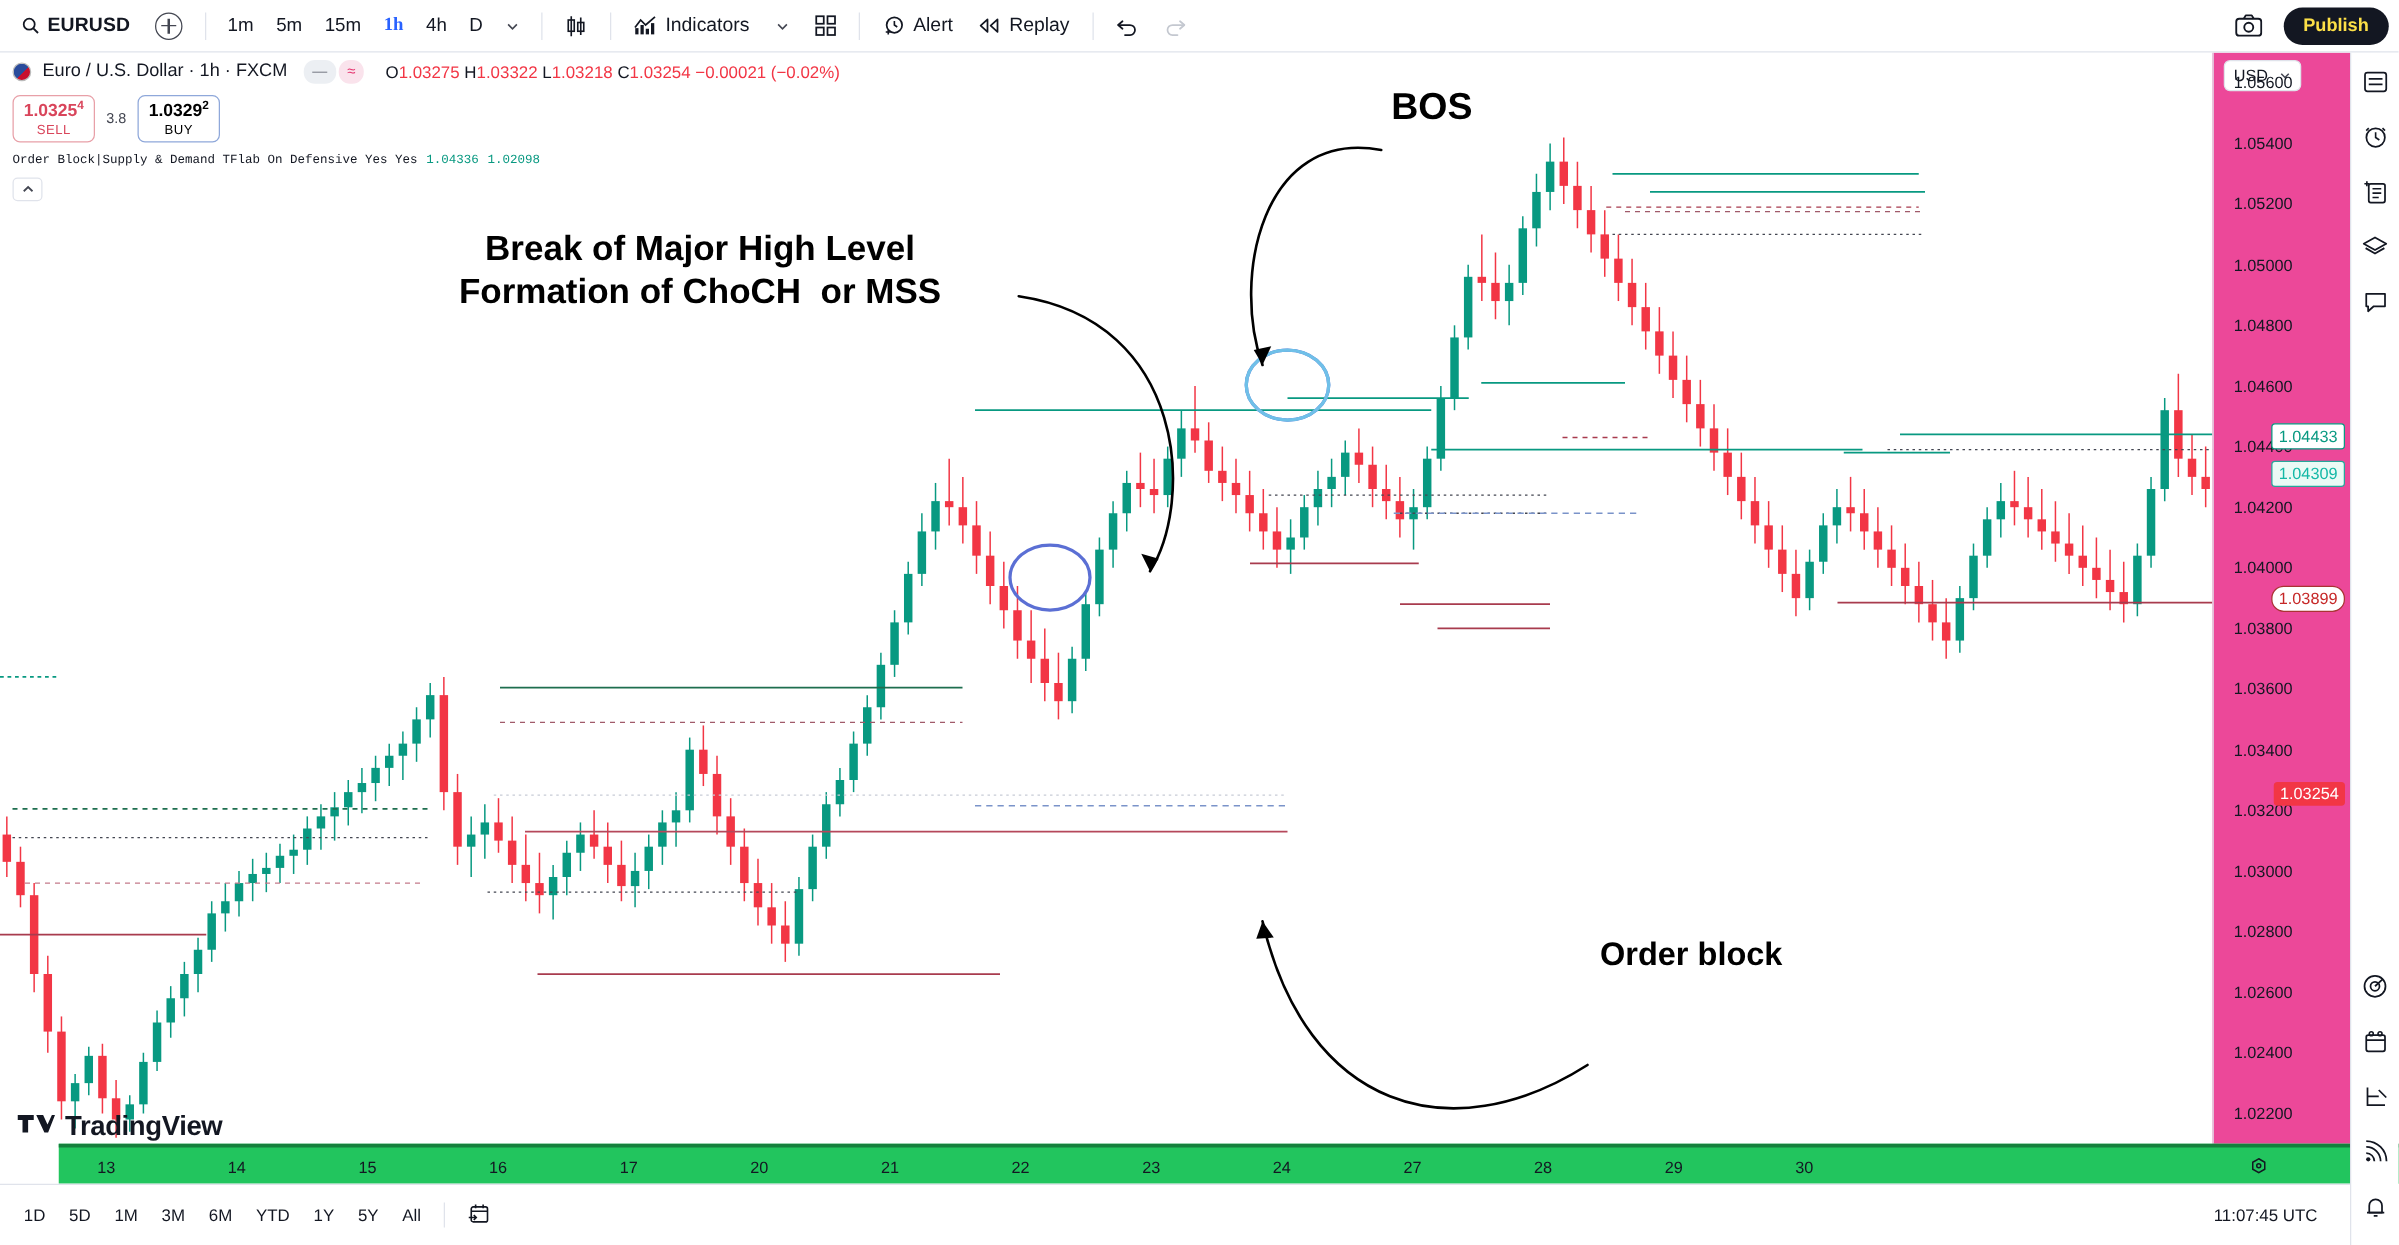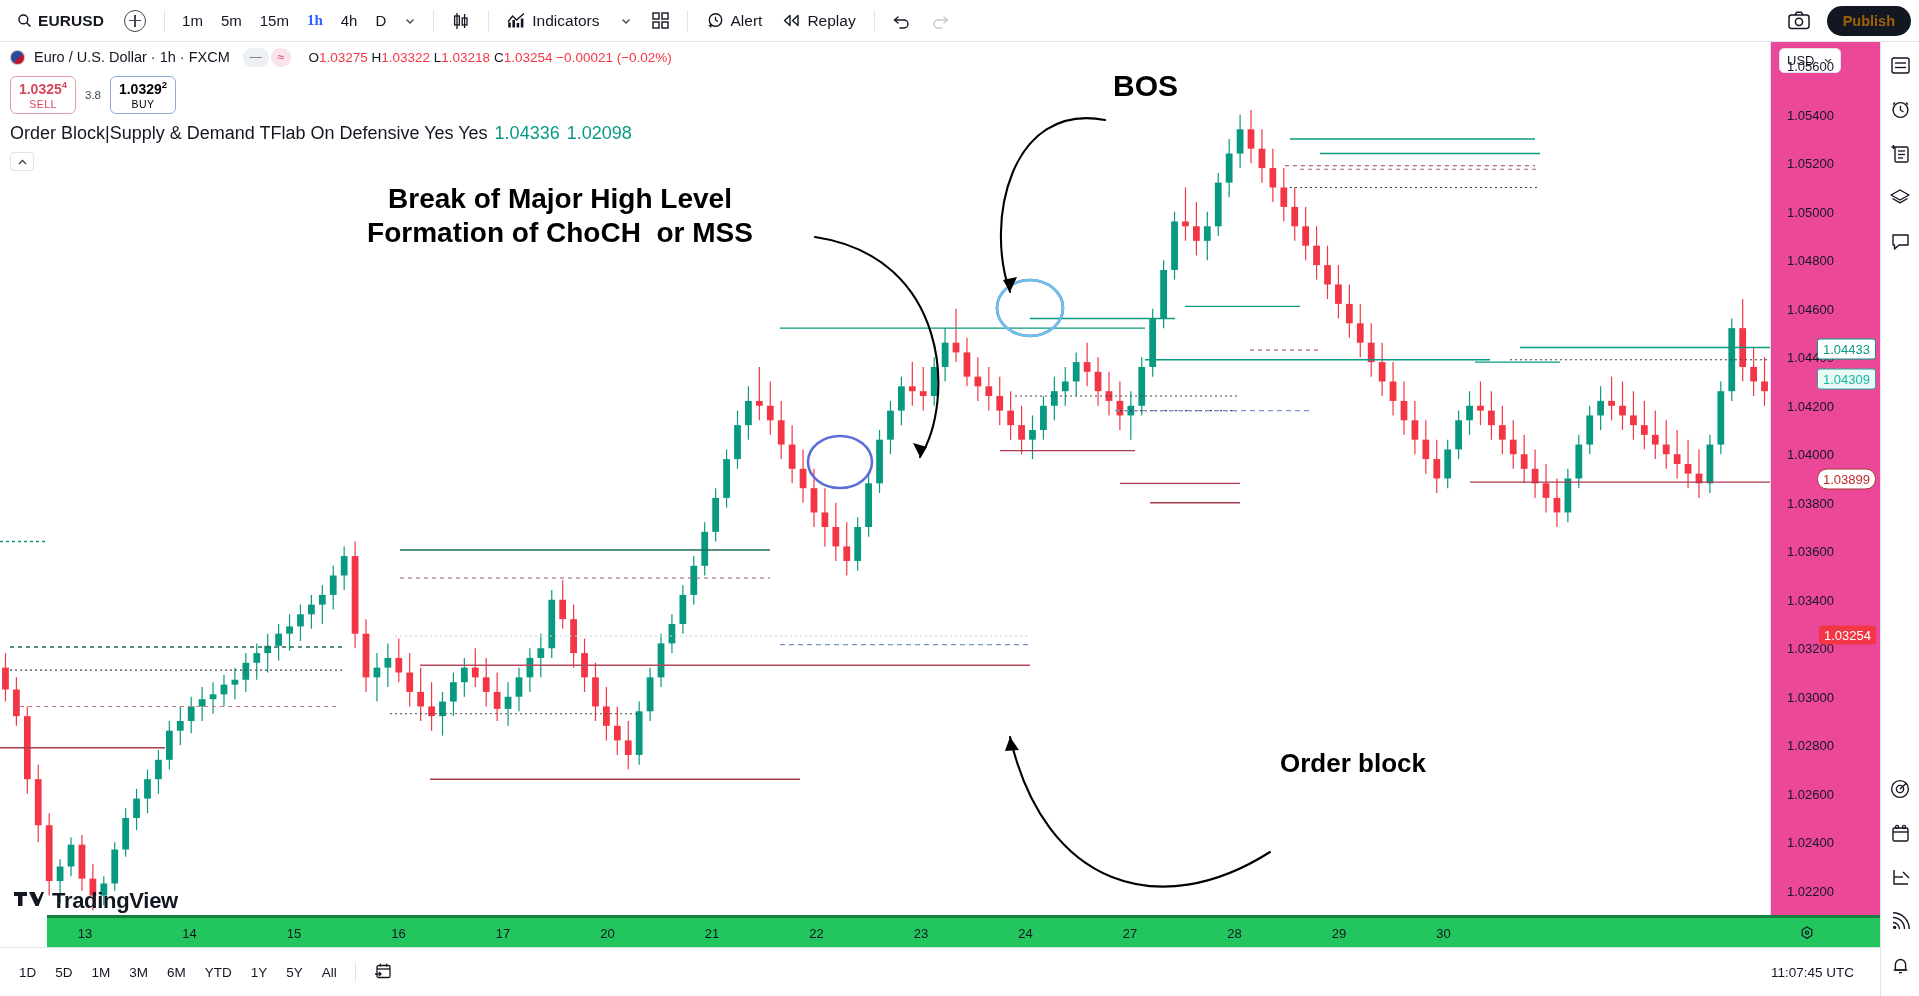--- a/index.html
+++ b/index.html
@@ -23,21 +23,21 @@
     font-size:15.5px; color:#131722; white-space:nowrap; cursor:pointer;
   }
   .tb-sym{ font-weight:700; font-size:15.5px; letter-spacing:.1px; }
   .tb-sep{ width:1px; height:22px; background:#e0e3eb; margin:0 7px; }
   .tf{ font-size:15px; color:#131722; padding:0 8px; height:28px;
        display:flex; align-items:center; border-radius:5px; cursor:pointer;}
   .tf.active{ color:#2962ff; font-weight:600;font-family:Liberation Serif, serif; }
   .ico{ display:inline-flex; align-items:center; justify-content:center; }
   .tb-spacer{ flex:1; }
   .publish{
-    background:#131722; color:#a16207; font-size:14.5px; font-weight:600;
+    background:#131722; color:#fde047; font-size:14.5px; font-weight:600;
     padding:0 16px; height:30px; border-radius:16px;
     display:flex; align-items:center; cursor:pointer;text-align:center;
   }
   .plus-circle{
     width:22px;height:22px;border:1.6px solid #434651;border-radius:50%;
     position:relative;
   }
   .plus-circle:before,.plus-circle:after{
     content:"";position:absolute;background:#434651;
   }
@@ -85,21 +85,21 @@
   }
   .bs-box.sell{ border:1px solid #e8a0a8; }
   .bs-box.buy{ border:1px solid #8fa8da; }
   .bs-px{ font-size:14px; font-weight:600; line-height:1; }
   .bs-px sup{ font-size:9.5px; }
   .bs-lbl{ font-size:10.5px; margin-top:3px; letter-spacing:.4px; }
   .sell .bs-px,.sell .bs-lbl{ color:#d9455b; }
   .buy .bs-px,.buy .bs-lbl{ color:#000000; }
   .spread{ font-size:11.5px; color:#434651; }
 
-  .ind-row{ margin-top:9px; font-size:18px; color:#131722; display:flex; gap:7px; }
+  .ind-row{ margin-top:9px; font-size:10px; color:#131722; display:flex; gap:7px;font-family:Liberation Mono, monospace; }
   .ind-row .g{ color:#089981; }
   .ind-row .r{ color:#089981; }
 
   .collapse-btn{
     margin-top:8px; width:24px;height:19px;border:1px solid #e0e3eb;border-radius:4px;
     background:#fff; display:flex;align-items:center;justify-content:center;cursor:pointer;
   }
 
   
   .chart-area{

